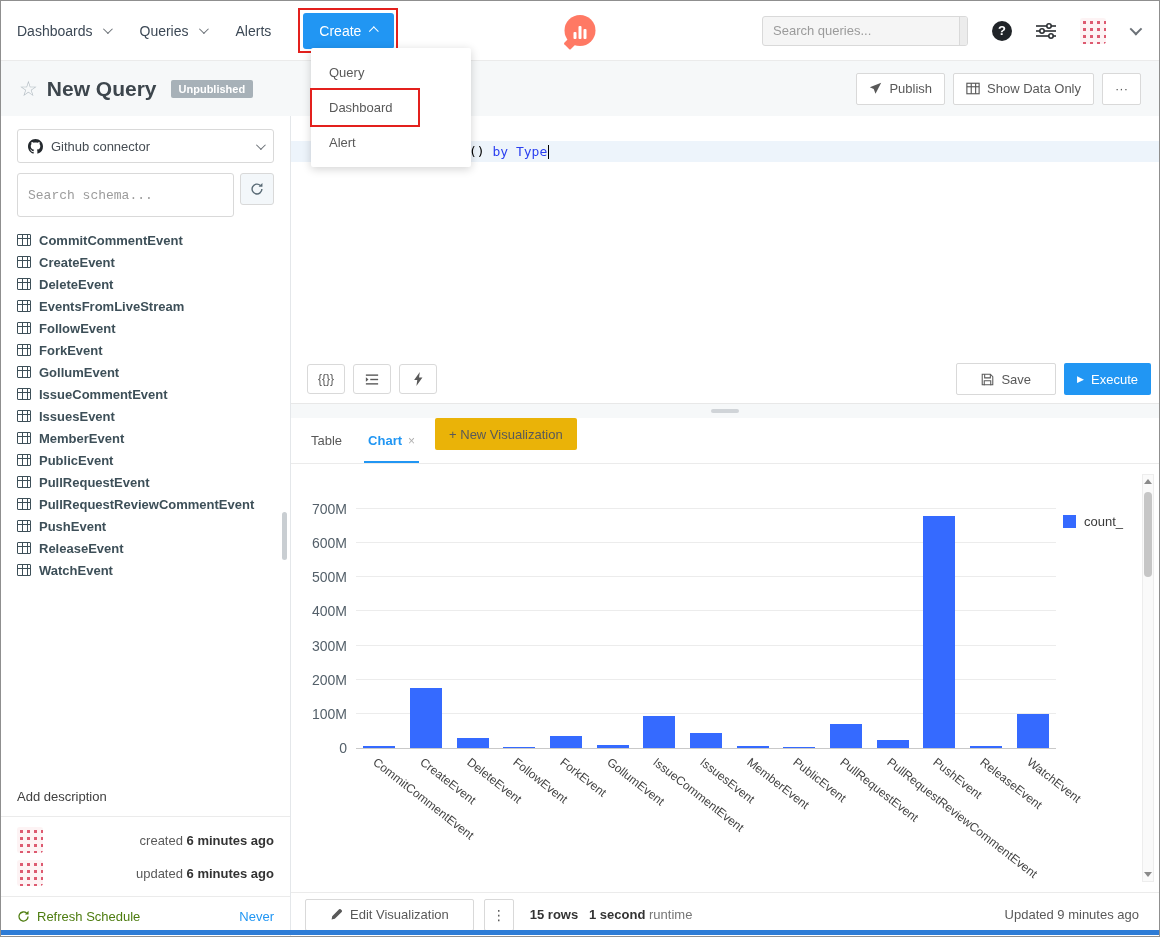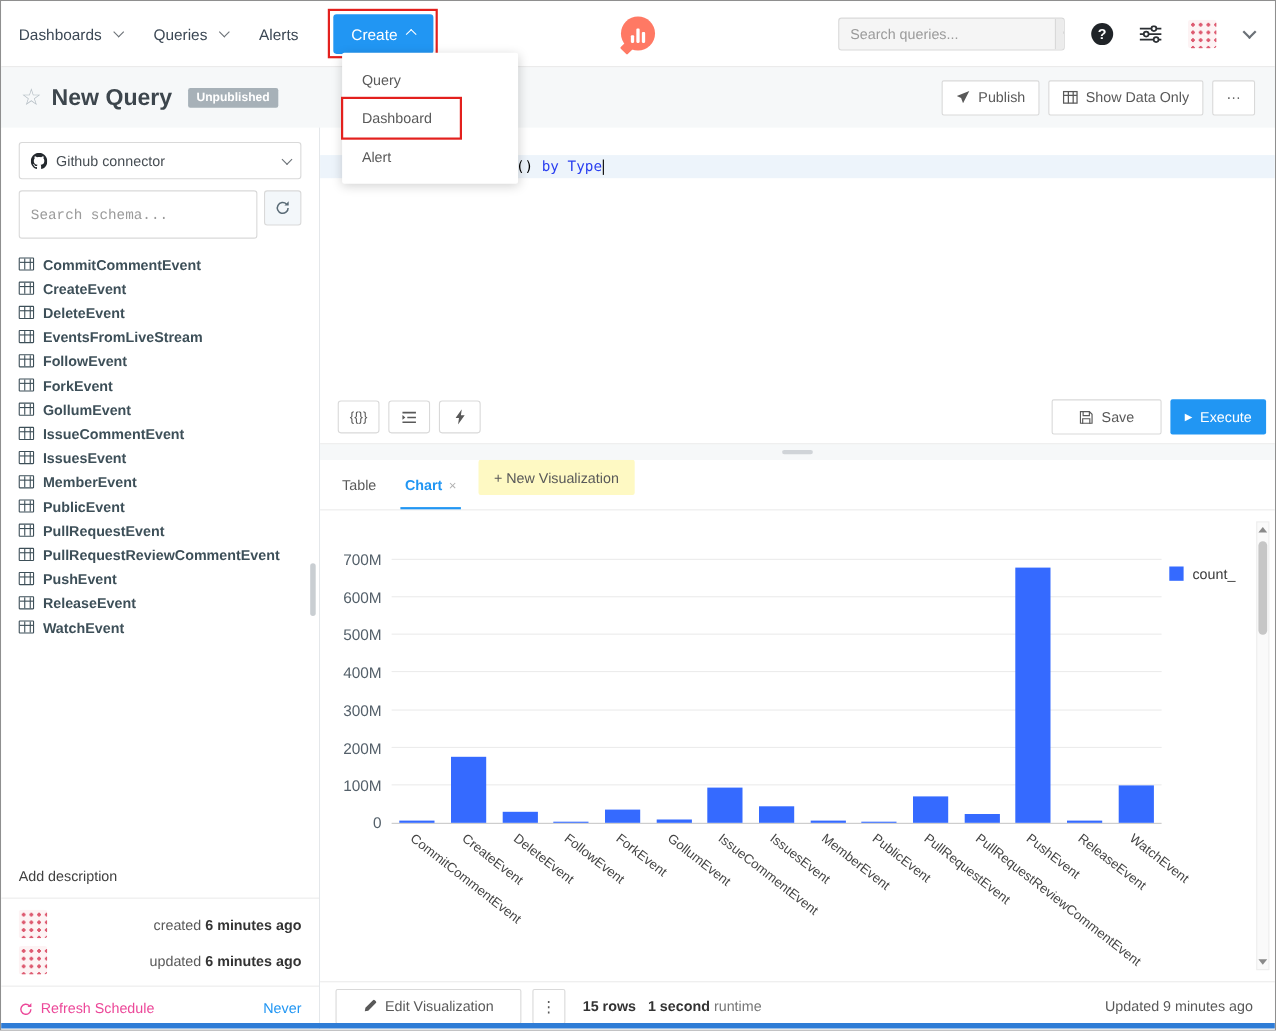--- a/index.html
+++ b/index.html
@@ -75,21 +75,21 @@
     background-image:linear-gradient(#3d4f58,#3d4f58),linear-gradient(#3d4f58,#3d4f58),linear-gradient(#3d4f58,#3d4f58);
     background-size:100% 1px,1px 100%,1px 100%;background-position:0 3px,4px 0,9px 0;background-repeat:no-repeat;}
   .schema-scroll-thumb{position:absolute;right:3px;top:283px;height:48px;width:5px;background:#c9ced2;border-radius:3px;cursor:pointer;}
   .flex-spacer{flex:1;}
   .add-desc{padding:10px 16px 12px;font-size:13px;color:#404040;cursor:pointer;}
   .meta{border-top:1px solid #ebebeb;padding:10px 16px;display:flex;flex-direction:column;gap:7px;}
   .meta-row{display:flex;align-items:center;font-size:13px;color:#595959;}
   .meta-text{margin-left:auto;text-align:right;}
   .meta-text b{color:#333;font-weight:700;}
   .refresh-row{border-top:1px solid #ebebeb;display:flex;align-items:center;padding:12px 16px;font-size:13px;color:#595959;}
-  .refresh-row .linklike{display:flex;align-items:flex-end;gap:7px;background:none;border:none;color:#ec4899;
+  .refresh-row .linklike{display:flex;align-items:center;gap:7px;background:none;border:none;color:#4d7c0f;
     font-size:13px;font-family:inherit;padding:0;cursor:pointer;}
   .never{margin-left:auto;color:#2196f3;text-decoration:none;cursor:pointer;}
 
   
   .editor-card{background:#fff;height:288px;display:flex;flex-direction:column;border-bottom:1px solid #e8e8e8;}
   .editor-area{flex:1;position:relative;font-family:"DejaVu Sans Mono",monospace;font-size:13px;cursor:text;}
   .active-line{position:absolute;left:0;right:0;top:25px;height:21px;background:#edf4fb;}
   .code-line{position:absolute;left:178px;top:27px;line-height:17px;white-space:pre;color:#000;}
   .cursor{display:inline-block;width:0;border-left:1.5px solid #000;height:14px;vertical-align:text-bottom;margin-left:1px;}
   .editor-toolbar{height:48px;display:flex;align-items:center;gap:8px;padding:0 8px 0 16px;}
@@ -105,21 +105,21 @@
   .split-gap{height:14px;position:relative;background:#f6f8f9;}
   .drag-handle{position:absolute;left:50%;top:5px;transform:translateX(-50%);width:28px;height:4px;border-radius:2px;background:#d0d4d8;cursor:row-resize;}
 
   
   .results-card{flex:1;background:#fff;display:flex;flex-direction:column;min-height:0;}
   .tabs-row{height:46px;display:flex;gap:26px;padding:0 20px;border-bottom:1px solid #ebebeb;flex:0 0 46px;}
   .tab{height:100%;display:flex;align-items:center;font-size:13px;color:#595959;cursor:pointer;position:relative;gap:6px;}
   .tab.active{color:#2196f3;font-weight:600;}
   .tab.active::after{content:"";position:absolute;left:-4px;right:-4px;bottom:0;height:2px;background:#2196f3;}
   .tab-close{color:#b0b0b0;font-size:12px;font-weight:400;cursor:pointer;}
-  .new-viz{height:32px;padding:0 14px;background:#fef9c3;border:none;border-radius:2px;color:#595959;
+  .new-viz{height:32px;padding:0 14px;background:#eab308;border:none;border-radius:2px;color:#595959;
     font-size:13px;font-family:inherit;display:flex;align-items:center;cursor:pointer;margin-left:-6px;}
   .chart-region{flex:1;position:relative;min-height:0;}
   .chart-plot{position:absolute;left:65px;top:45px;width:700px;height:240px;border-bottom:1px solid #c9c9c9;}
   .gridline{position:absolute;left:0;right:0;height:1px;background:#ececec;}
   .ytick{position:absolute;right:calc(100% + 9px);transform:translateY(50%);font-size:14px;color:#54606a;white-space:nowrap;}
   .slot{position:absolute;bottom:0;height:100%;display:flex;align-items:flex-end;justify-content:center;}
   .bar{width:68%;}
   .xlabel{position:absolute;top:100%;left:50%;margin-top:7px;transform:rotate(38deg);transform-origin:left top;
     font-size:12px;color:#444;white-space:nowrap;}
   .chart-legend{position:absolute;left:772px;top:50px;display:flex;align-items:center;gap:8px;font-size:13px;color:#3a3a3a;cursor:pointer;}

